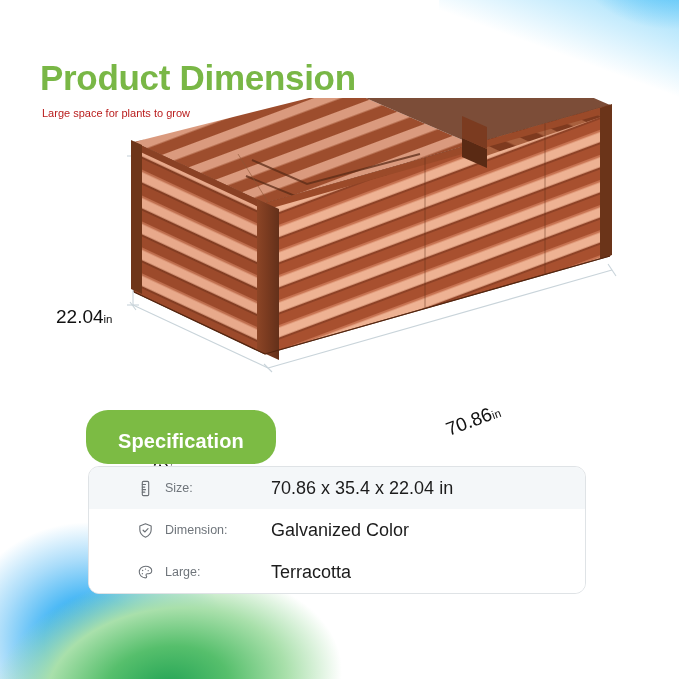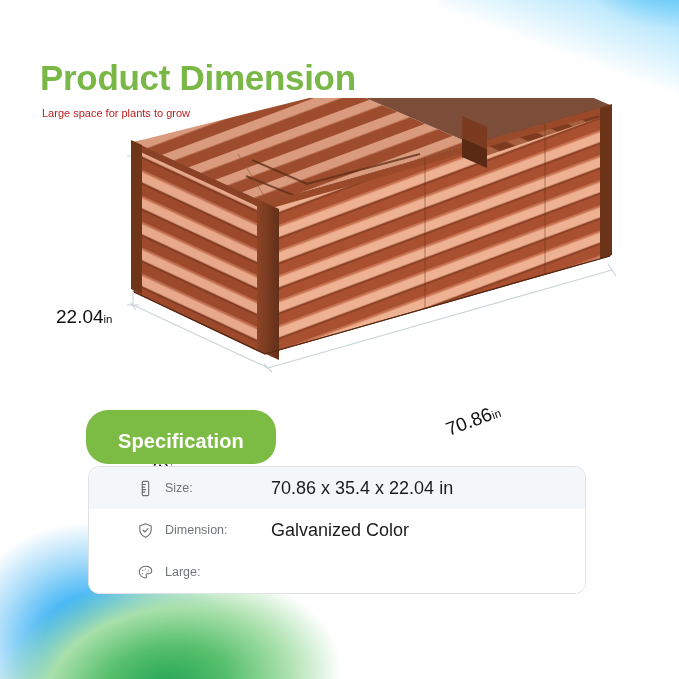--- a/index.html
+++ b/index.html
@@ -318,16 +318,17 @@
           <svg viewBox="0 0 24 24" width="17" height="17" fill="none" stroke="currentColor" stroke-width="1.5" stroke-linecap="round" stroke-linejoin="round">
             <path d="M12 3.2 c-4.9 0 -8.8 3.6 -8.8 8.2 0 4.6 3.9 8.2 8.8 8.2 1 0 1.7 -0.8 1.7 -1.7 0 -0.5 -0.2 -0.9 -0.5 -1.2 -0.3 -0.3 -0.5 -0.7 -0.5 -1.2 0 -1 0.8 -1.7 1.7 -1.7 h1.8 c2.6 0 4.6 -2 4.6 -4.5 0 -3.4 -3.6 -6.1 -8.8 -6.1 Z"></path>
             <circle cx="8" cy="9.2" r="0.95" fill="currentColor" stroke="none"></circle>
             <circle cx="12" cy="7.2" r="0.95" fill="currentColor" stroke="none"></circle>
             <circle cx="15.8" cy="9.4" r="0.95" fill="currentColor" stroke="none"></circle>
             <circle cx="7.6" cy="13.6" r="0.95" fill="currentColor" stroke="none"></circle>
           </svg>
         </span>
         <span class="spec-key-label">Large:</span>
       </div>
+      <div class="spec-val">Terracotta</div>
     </div>
 
   </div>
 </div>
 
 </body></html>

